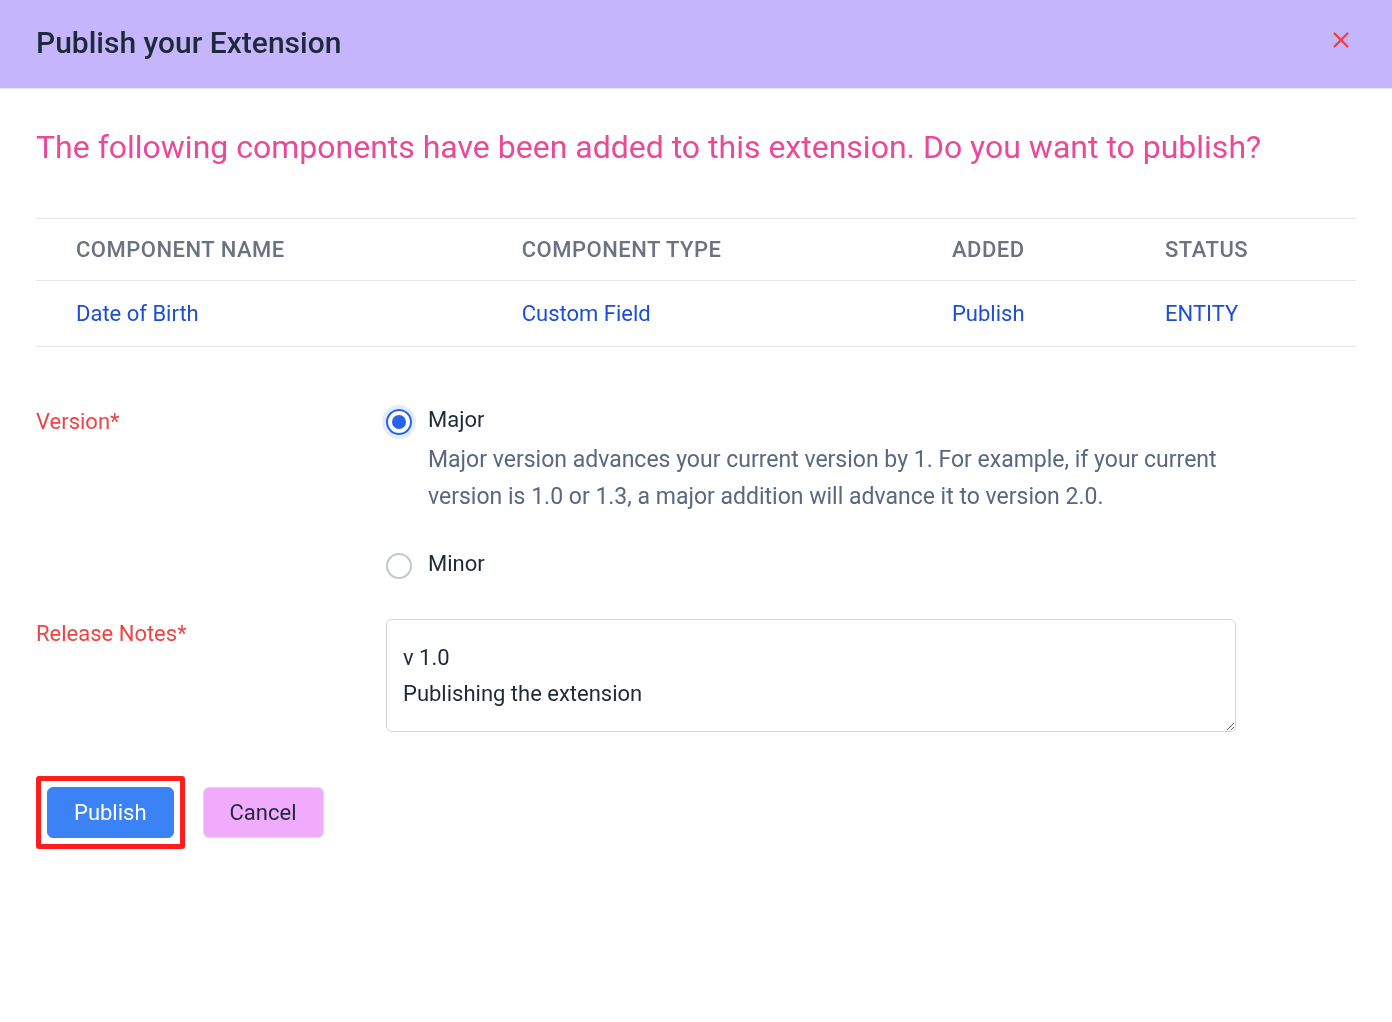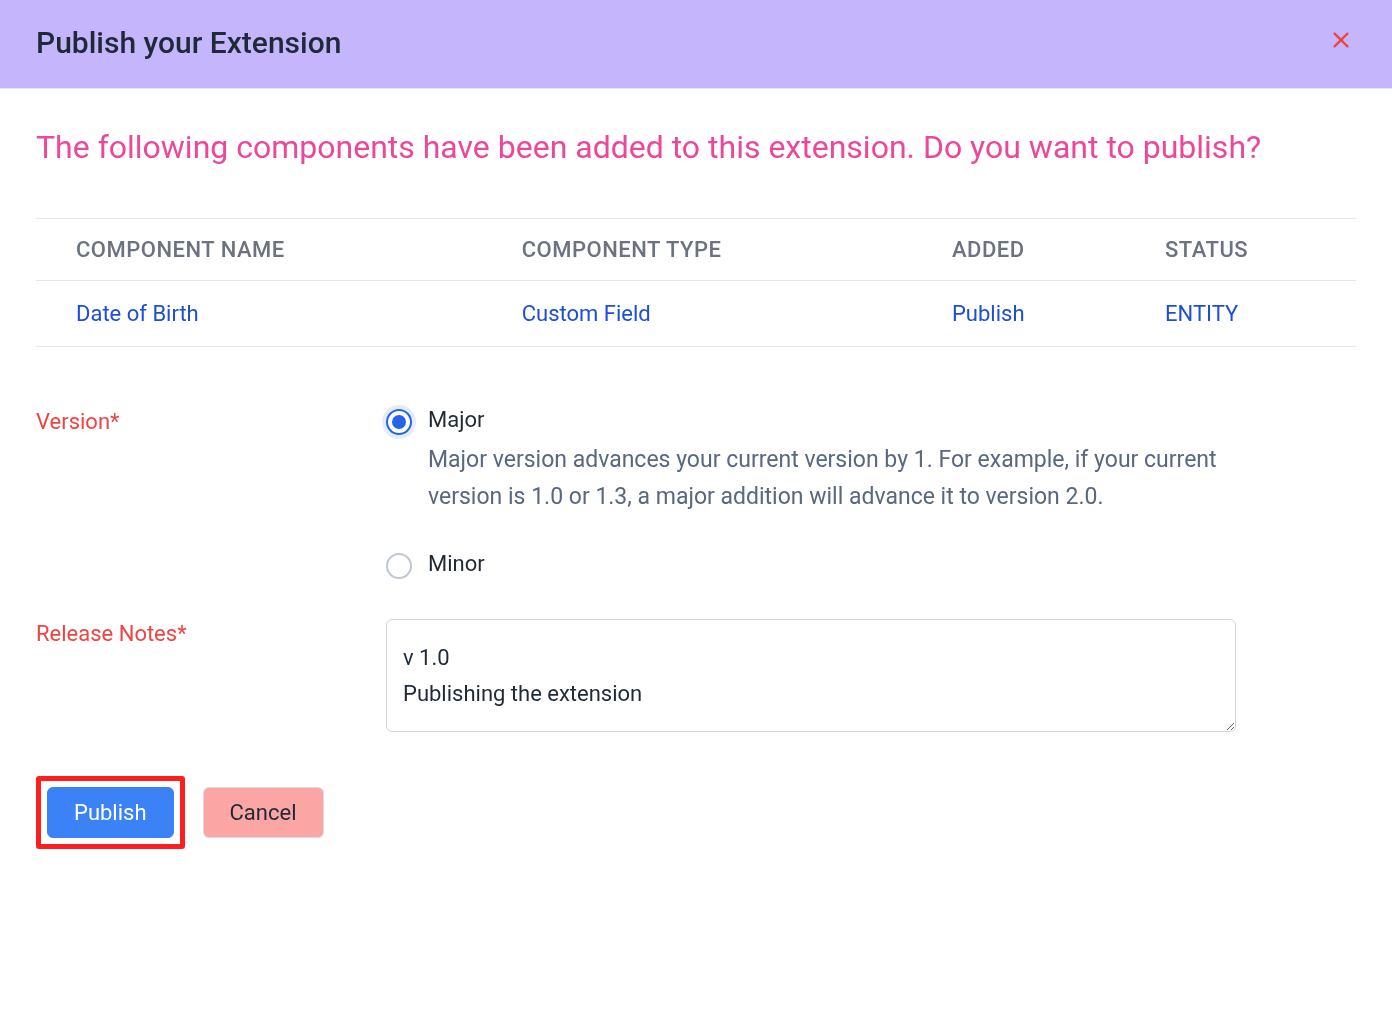--- a/index.html
+++ b/index.html
@@ -159,21 +159,21 @@
     cursor: pointer;
     border: 1px solid transparent;
     font-family: inherit;
   }
   .btn-primary {
     background: #3b82f6;
     color: #ffffff;
     border-color: #3b82f6;
   }
   .btn-secondary {
-    background: #fca5a5;
+    background: #f0abfc;
     color: #1f2937;
     border-color: #d9dde2;
   }
 </style>
 </head>
 <body>
 
 <div class="modal-header">
   <div class="modal-title">Publish your Extension</div>
   <button class="close-btn" aria-label="Close">

